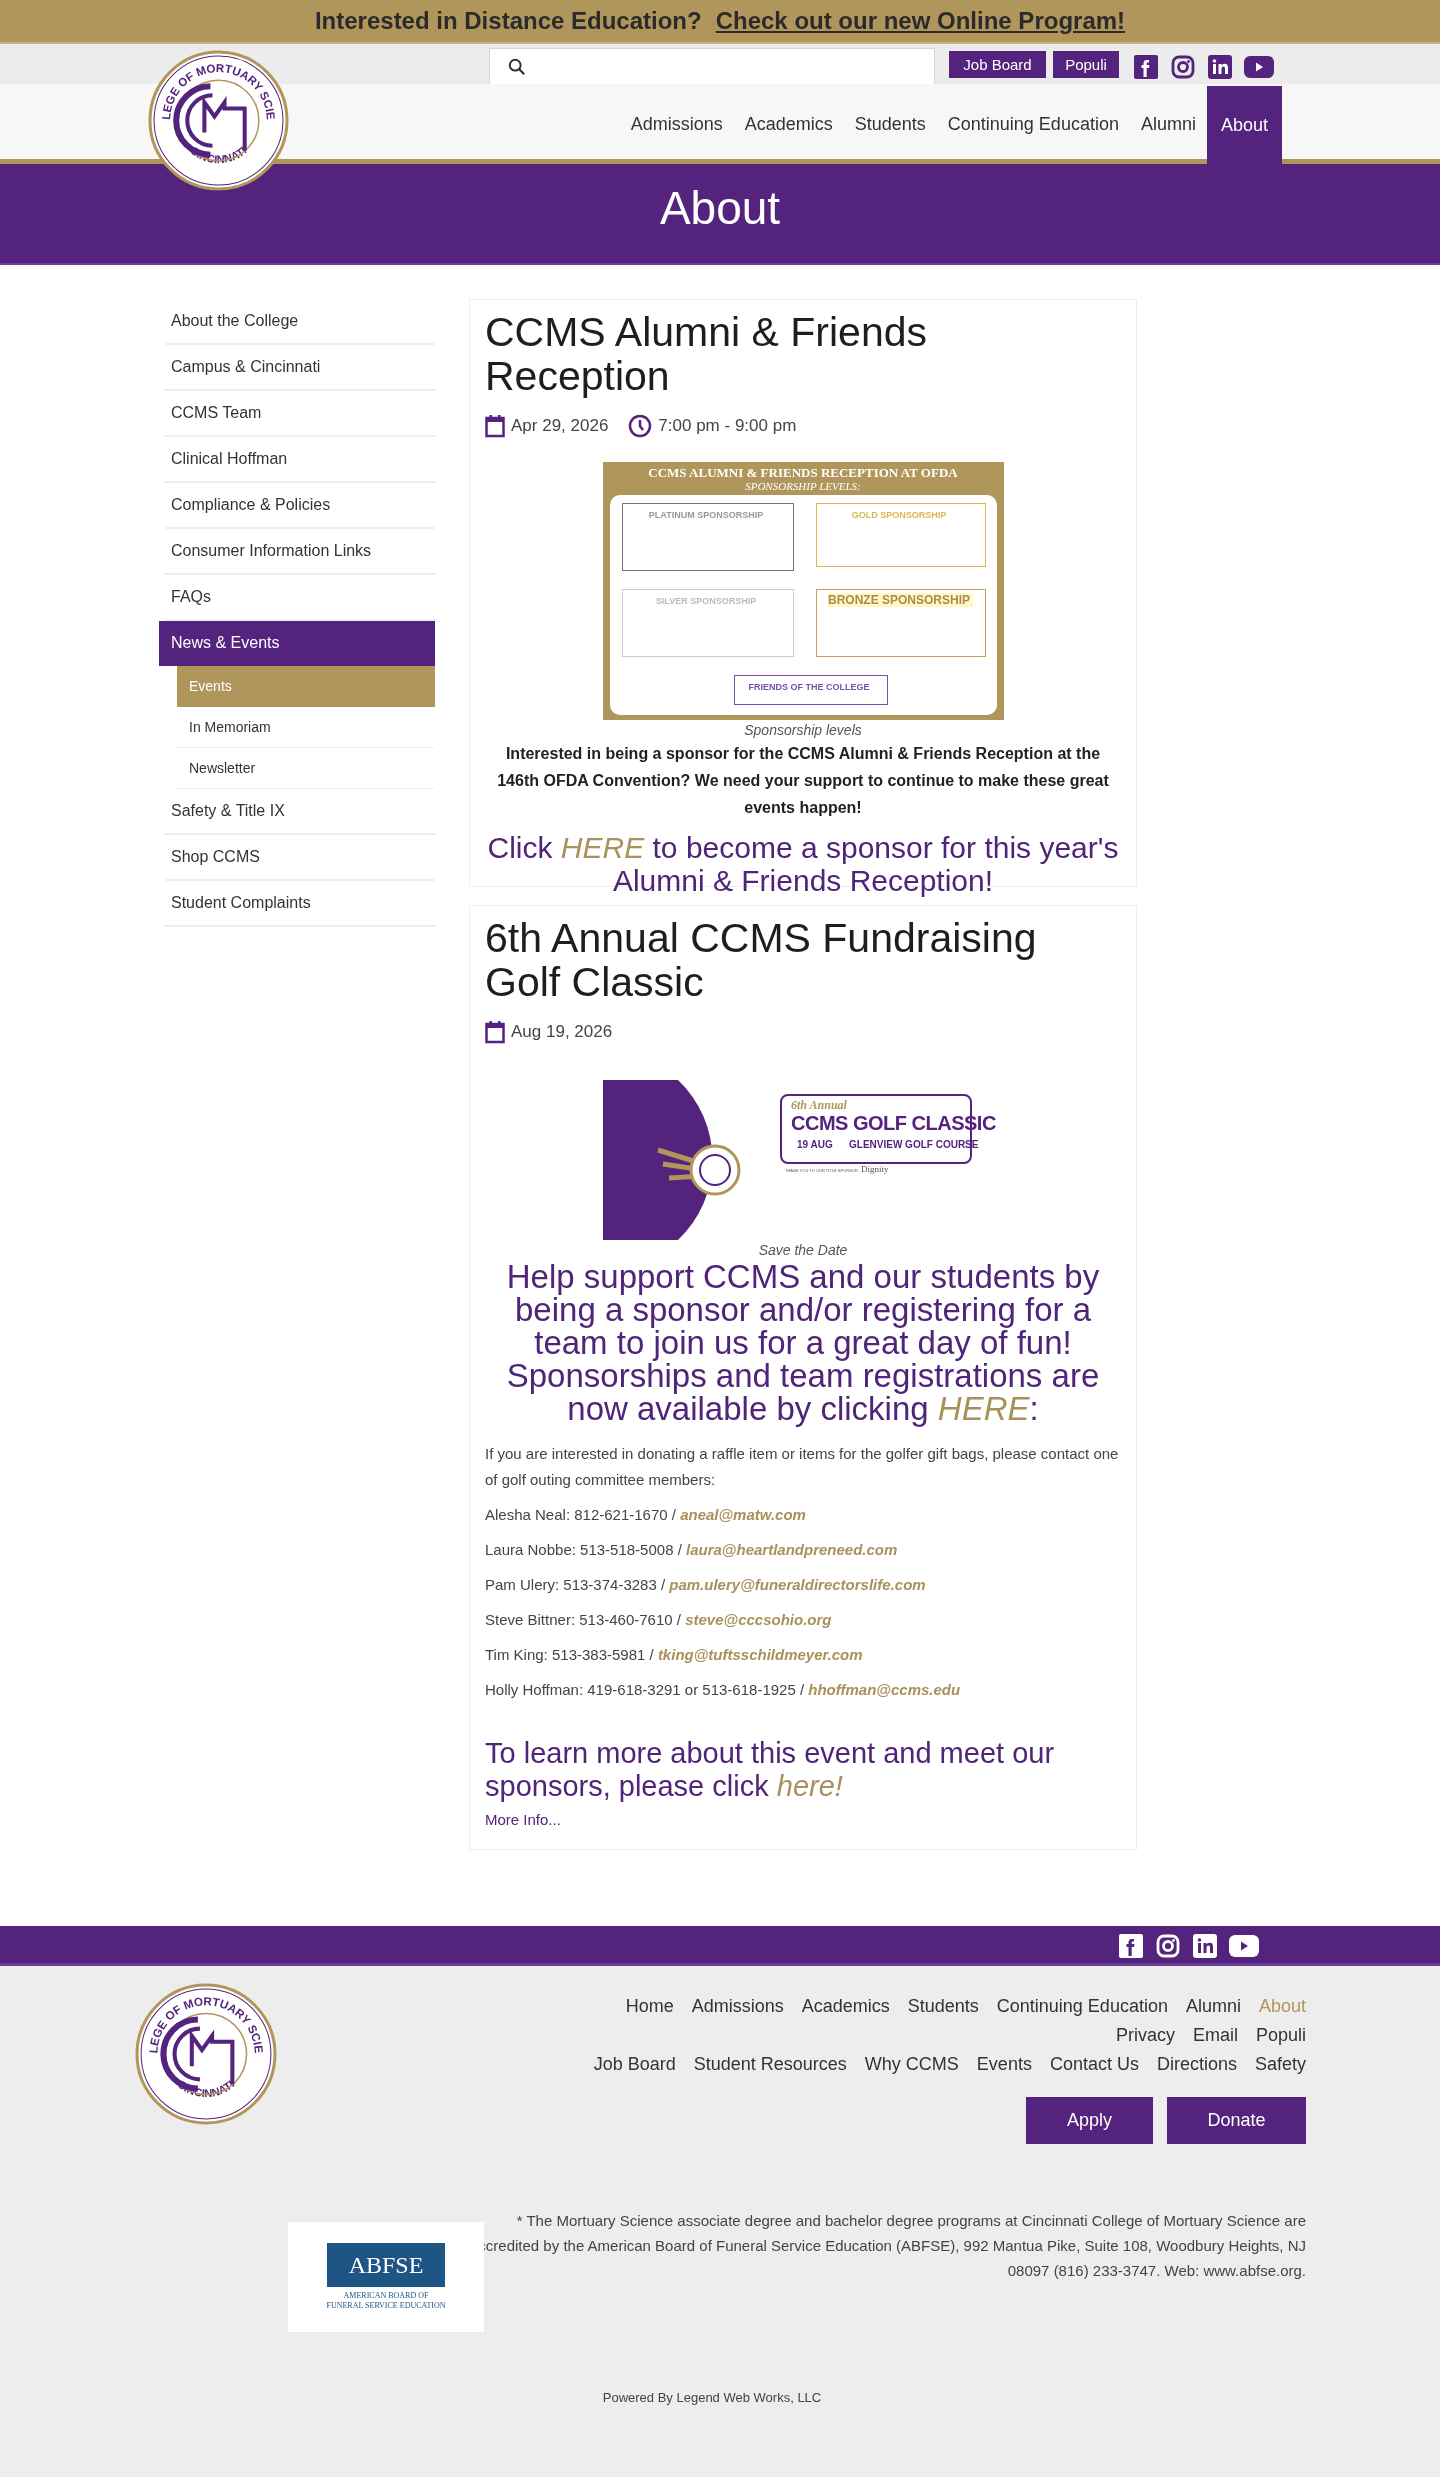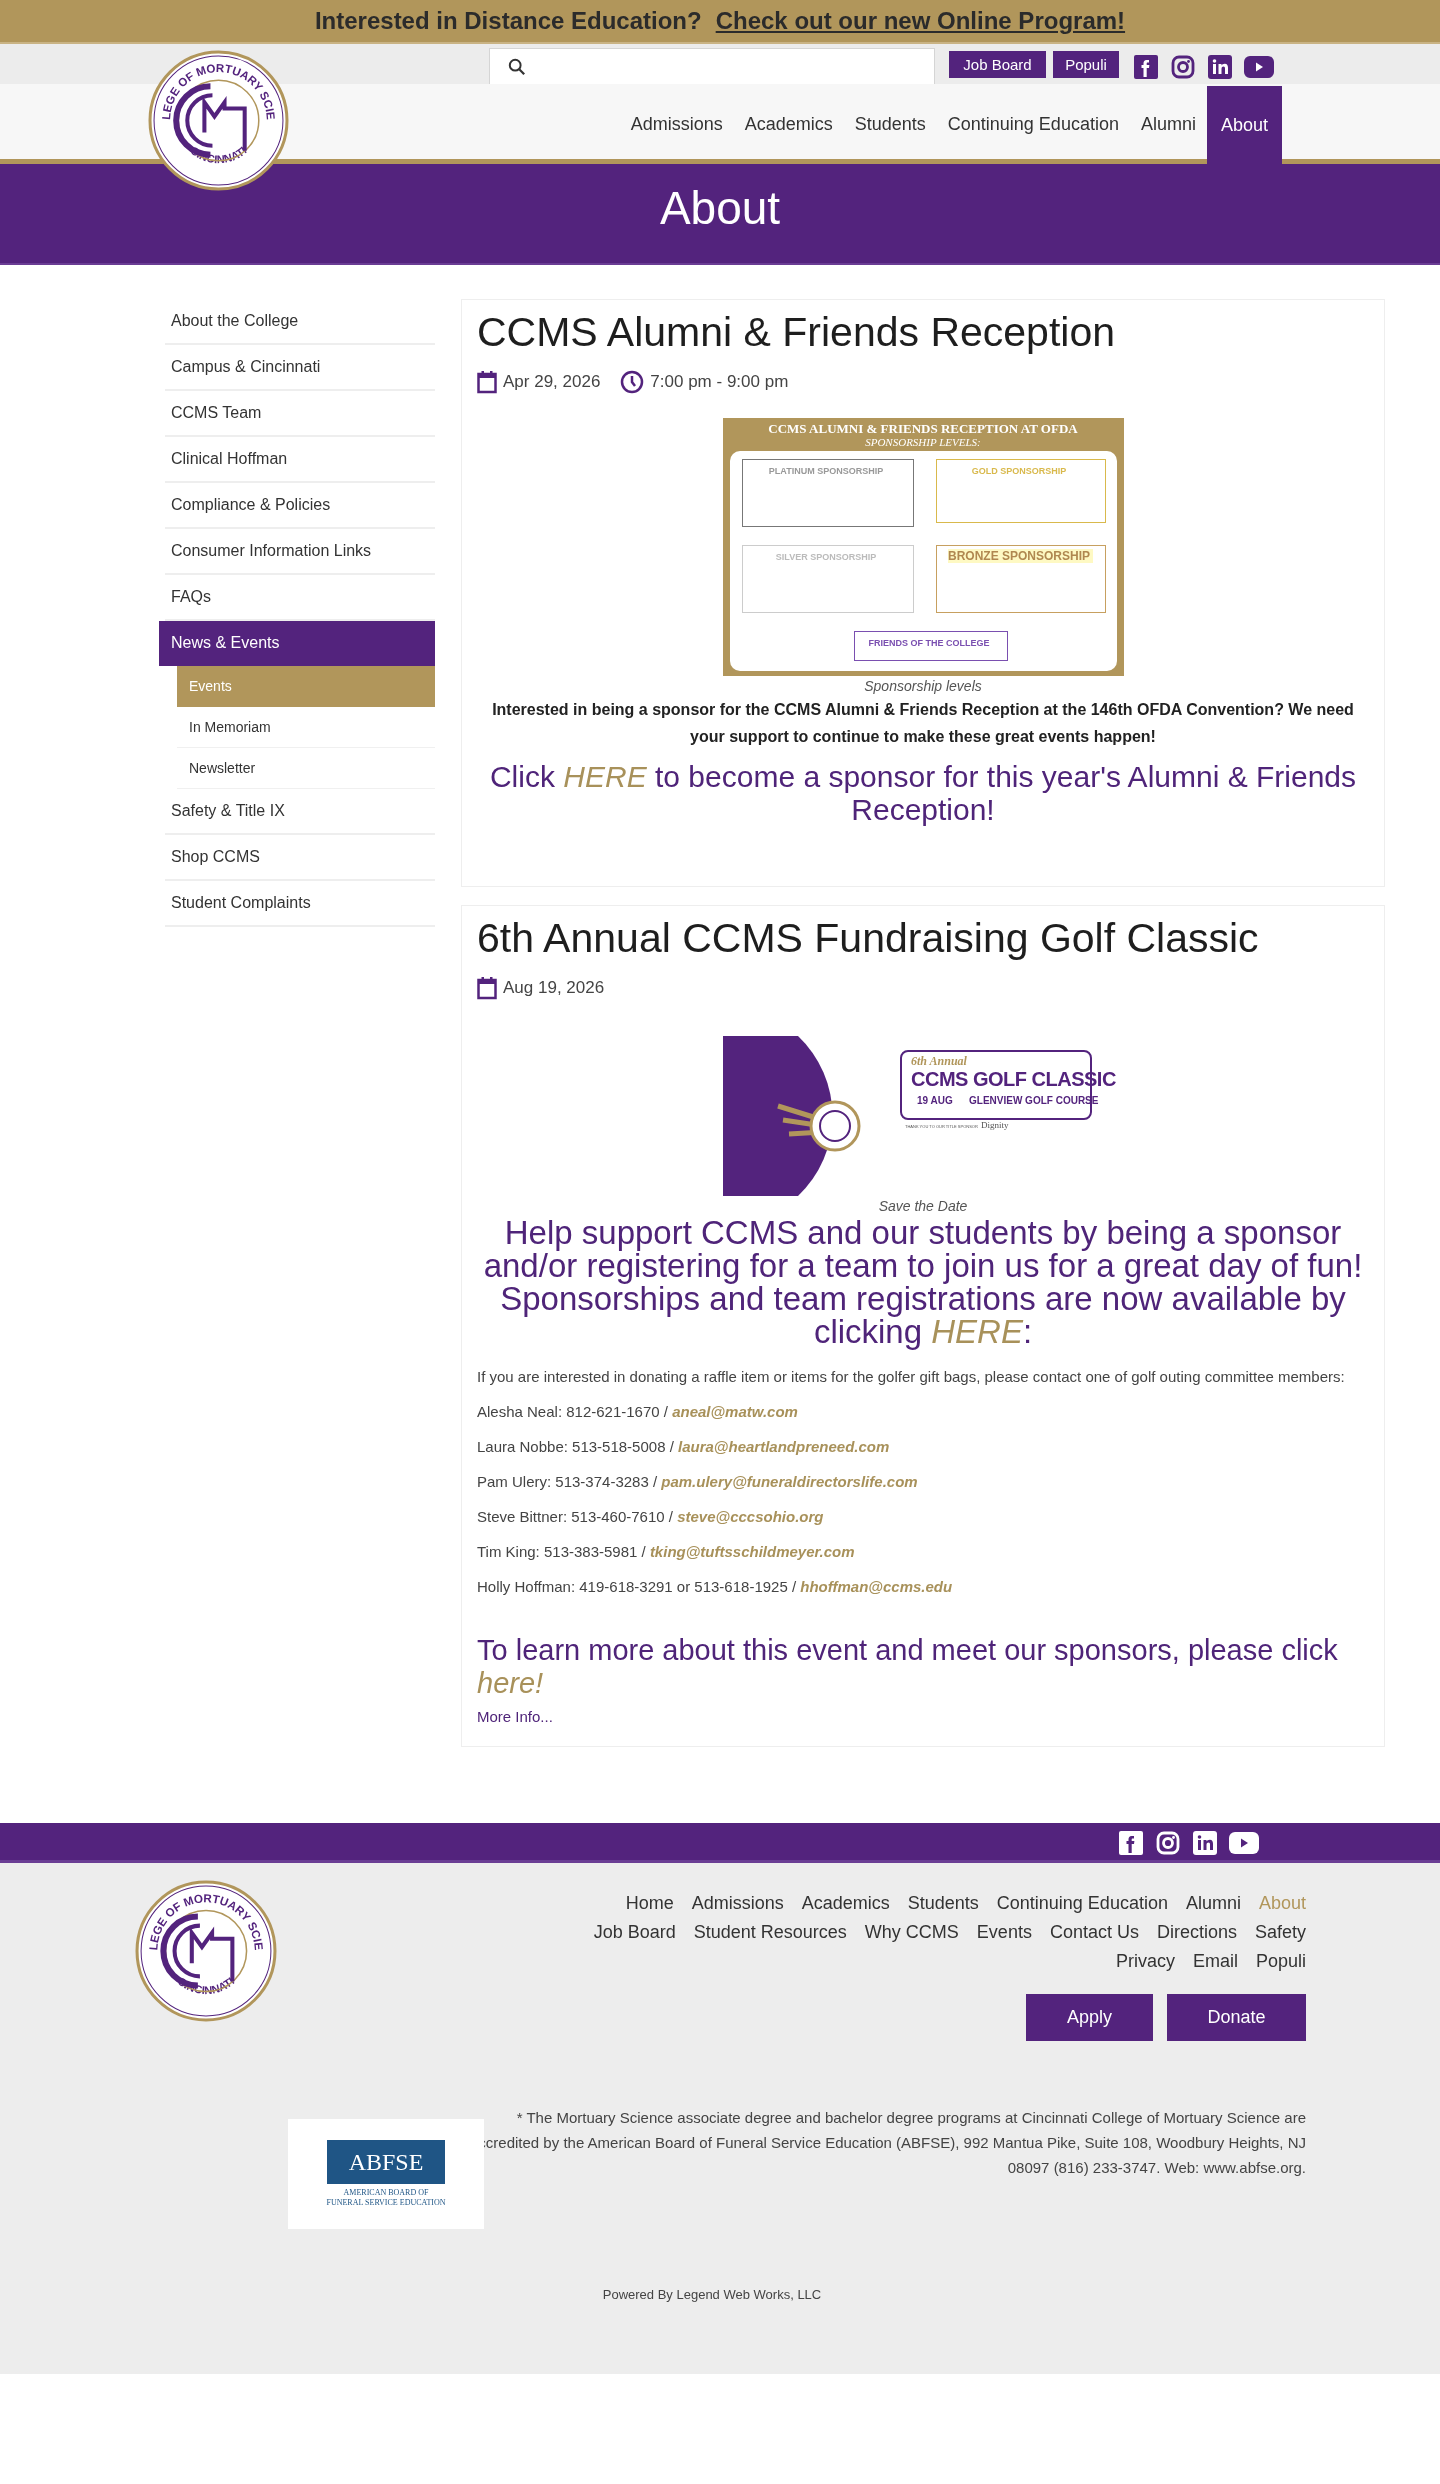--- a/index.html
+++ b/index.html
@@ -25,21 +25,21 @@
 
   .banner { height: 101px; background: #53237d; color: #fff; display: flex; align-items: center; justify-content: center; font-size: 46px; padding-bottom: 12px; border-bottom: 2px solid #6a3d94; }
 
   .content { display: flex; padding-top: 34px; padding-bottom: 58px; }
   .sidebar { margin-left: 165px; width: 270px; }
   .side-item { display: block; height: 46px; line-height: 44px; padding-left: 6px; font-size: 16px; color: #333; border-bottom: 2px solid #eee; }
   .side-item.active { background: #53237d; color: #fff; margin-left: -6px; padding-left: 12px; width: 276px; border-bottom: none; height: 45px; }
   .side-sub { display: block; height: 41px; line-height: 41px; margin-left: 12px; padding-left: 12px; font-size: 14px; color: #333; border-bottom: 1px solid #f0f0f0; }
   .side-sub.active { background: #b1965b; color: #fff; border-bottom: none; }
 
-  .main { margin-left: 26px; width: 924px; }
+  .main { margin-left: 34px; width: 668px; }
   .card { border: 1px solid #eee; padding: 10px 15px 20px 15px; margin-bottom: 18px; }
   .card h2 { font-size: 41px; font-weight: normal; color: #1e1e1e; line-height: 44px; margin-bottom: 16px; }
   .meta { display: flex; align-items: center; gap: 20px; font-size: 17px; color: #444; margin-bottom: 24px; }
   .meta span.m { display: inline-flex; align-items: center; gap: 6px; }
   .figure { text-align: center; }
   .caption { font-style: italic; color: #555; font-size: 14px; margin-top: 2px; }
   .bold-para { text-align: center; font-weight: bold; font-size: 16px; line-height: 27px; color: #222; margin-top: 2px; }
   .cta { text-align: center; color: #4f2479; font-size: 30px; line-height: 33px; margin-top: 10px; }
   .gold-i { color: #a8915a; font-style: italic; }
   .cta-big { text-align: center; color: #4f2479; font-size: 33px; line-height: 33px; margin-top: 2px; }
@@ -310,24 +310,24 @@
       <path d="M 62 36 A 34 34 0 1 0 62 104" fill="none" stroke="#53237d" stroke-width="6"></path>
       <path d="M 64 45 A 25 25 0 1 0 64 95" fill="none" stroke="#53237d" stroke-width="4"></path>
       <path d="M 56 82 L 56 52 L 66 66 L 76 52 L 76 58 L 96 58 L 96 100" fill="none" stroke="#53237d" stroke-width="4"></path>
     </svg>
   </a>
   <nav class="fnav">
     <div>
       <a href="#">Home</a><a href="#">Admissions</a><a href="#">Academics</a><a href="#">Students</a><a href="#">Continuing Education</a><a href="#">Alumni</a><a class="active" href="#">About</a>
     </div>
     <div>
-      <a href="#">Job Board</a><a href="#">Student Resources</a><a href="#">Why CCMS</a><a href="#">Events</a><a href="#">Contact Us</a><a href="#">Directions</a><a href="#">Safety</a>
+      <a href="#">Privacy</a><a href="#">Email</a><a href="#">Populi</a>
     </div>
     <div>
-      <a href="#">Privacy</a><a href="#">Email</a><a href="#">Populi</a>
+      <a href="#">Job Board</a><a href="#">Student Resources</a><a href="#">Why CCMS</a><a href="#">Events</a><a href="#">Contact Us</a><a href="#">Directions</a><a href="#">Safety</a>
     </div>
   </nav>
   <a class="fbtn" style="left:1026px;width:127px;" href="#">Apply</a>
   <a class="fbtn" style="left:1167px;width:139px;" href="#">Donate</a>
   <p class="accred">* The Mortuary Science associate degree and bachelor degree programs at Cincinnati College of Mortuary Science are accredited by the American Board of Funeral Service Education (ABFSE), 992 Mantua Pike, Suite 108, Woodbury Heights, NJ 08097 (816) 233-3747. Web: www.abfse.org.</p>
   <a class="abfse" href="#">
     <div class="box">ABFSE</div>
     <div class="sub"><span>AMERICAN BOARD OF</span><br><span>FUNERAL SERVICE EDUCATION</span></div>
   </a>
   <div class="powered">Powered By Legend Web Works, LLC</div>

